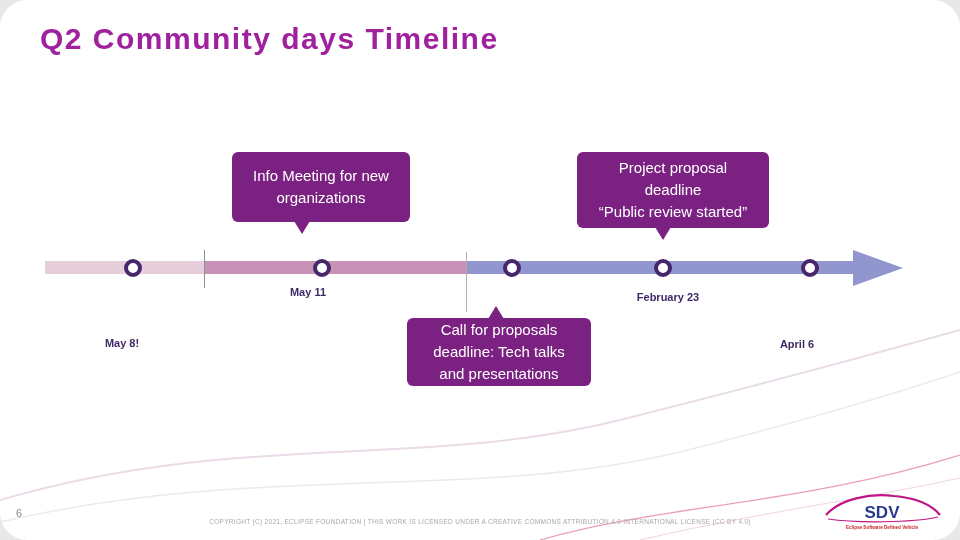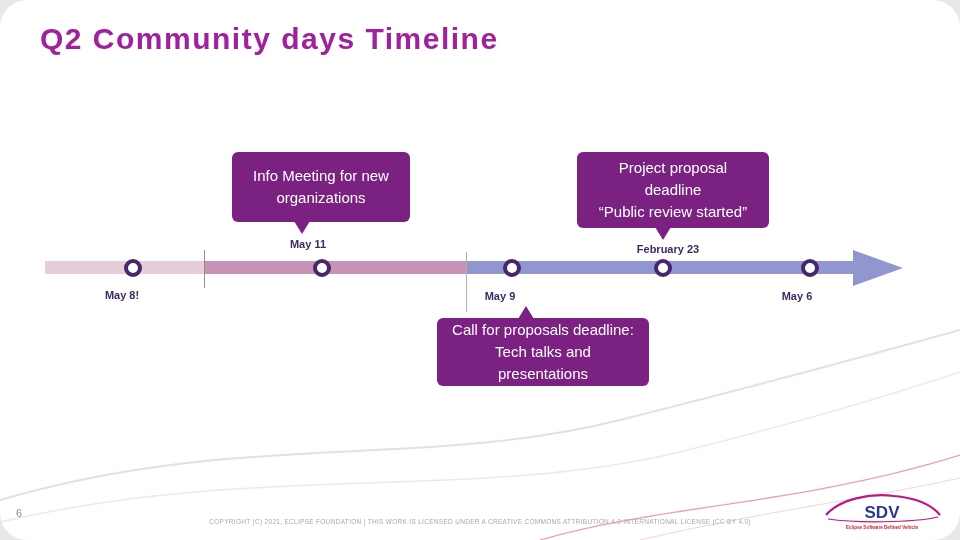--- a/index.html
+++ b/index.html
@@ -15,21 +15,21 @@
   .seg { position:absolute; top:261px; height:13px; }
   .divider { position:absolute; width:1px; background:#8f8f8f; }
   .arrowhead { position:absolute; left:853px; top:250px; width:0; height:0;
                border-top:18px solid transparent; border-bottom:18px solid transparent;
                border-left:50px solid #9196ce; }
 
   .marker { position:absolute; top:259px; width:18px; height:18px; border:4.5px solid #46276b;
             background:#ffffff; border-radius:50%; }
 
   .date { position:absolute; width:70px; text-align:center; font-size:11px; font-weight:bold;
-          color:#3f2a66; }
+          color:#3f2a66;margin-top:48px; }
 
   .callout { position:absolute; background:#7b2182; color:#ffffff; border-radius:6px;
              display:flex; align-items:center; justify-content:center; text-align:center;
              font-size:15px; line-height:1.45; padding:8px 12px; white-space:pre-line; }
   .tail { position:absolute; width:0; height:0;
           border-left:8px solid transparent; border-right:8px solid transparent; }
   .tail.down { border-top:13px solid #7b2182; bottom:-12px; }
   .tail.up   { border-bottom:13px solid #7b2182; top:-12px; }
 
   .pagenum { position:absolute; left:16px; top:507px; font-size:11px; color:#8c8c8c; }
@@ -62,33 +62,33 @@
   <div class="marker" style="left:124px"></div>
   <div class="marker" style="left:313px"></div>
   <div class="marker" style="left:503px"></div>
   <div class="marker" style="left:654px"></div>
   <div class="marker" style="left:801px"></div>
 
   <div class="date" style="left:87px;top:289px">May 8!</div>
   <div class="date" style="left:273px;top:238px">May 11</div>
   <div class="date" style="left:465px;top:290px">May 9</div>
   <div class="date" style="left:633px;top:243px">February 23</div>
-  <div class="date" style="left:762px;top:290px">May 6</div>
+  <div class="date" style="left:762px;top:290px">April 6</div>
 
   <div class="callout" style="left:232px;top:152px;width:178px;height:70px">
     <div class="tail down" style="left:62px"></div>
     <span>Info Meeting for new organizations</span>
   </div>
   <div class="callout" style="left:577px;top:152px;width:192px;height:76px">
     <div class="tail down" style="left:78px"></div>
     <span>Project proposal deadline
 “Public review started”</span>
   </div>
 
-  <div class="callout" style="left:437px;top:318px;width:212px;height:68px">
+  <div class="callout" style="left:407px;top:318px;width:184px;height:68px">
     <div class="tail up" style="left:81px"></div>
     <span>Call for proposals deadline: Tech talks and presentations</span>
   </div>
 
   <div class="pagenum">6</div>
   <div class="footer">COPYRIGHT (C) 2021, ECLIPSE FOUNDATION | THIS WORK IS LICENSED UNDER A CREATIVE COMMONS ATTRIBUTION 4.0 INTERNATIONAL LICENSE (CC BY 4.0)</div>
 
   <svg class="logo" width="124" height="42" viewBox="0 0 124 42">
     <path d="M6 25 C20 9 50 3 74 6 C96 8 112 15 120 25" stroke="#bf1587" stroke-width="2.2" fill="none"></path>
     <path d="M8 29 C34 33 92 33 118 27" stroke="#bf1587" stroke-width="1.2" fill="none"></path>

